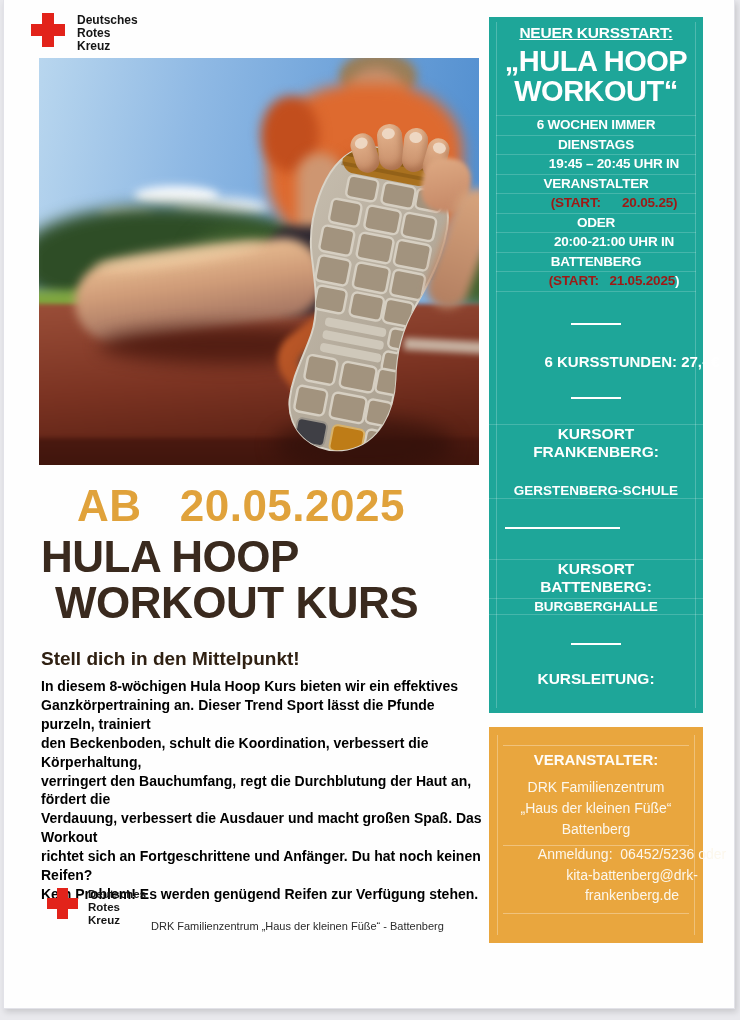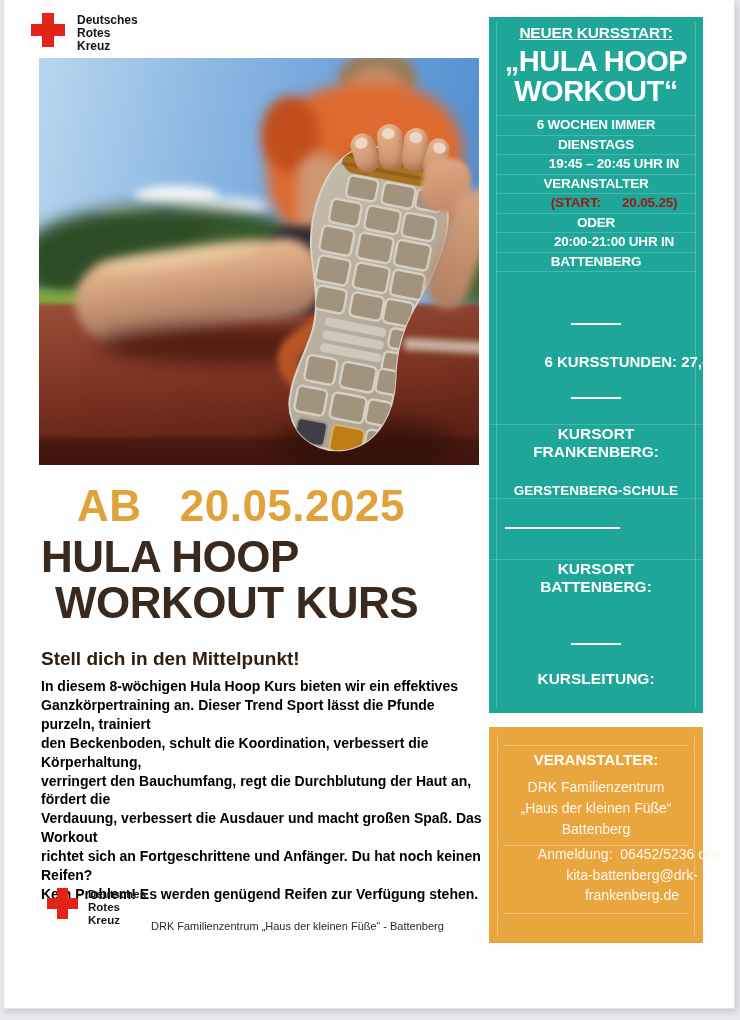--- a/index.html
+++ b/index.html
@@ -199,34 +199,36 @@
 
     <div id="schedule">
       <div class="srow">6 WOCHEN IMMER</div>
       <div class="srow">DIENSTAGS</div>
       <div class="srow pre">19:45 – 20:45 UHR IN</div>
       <div class="srow">VERANSTALTER</div>
       <div class="srow pre red">(START:      20.05.25)</div>
       <div class="srow">ODER</div>
       <div class="srow pre">20:00-21:00 UHR IN</div>
       <div class="srow">BATTENBERG</div>
+      <div class="srow"><span class="pre red">(START:   21.05.2025</span><span>)</span></div>
     </div>
 
     <div class="divider" style="left:82px;top:306px;width:50px;"></div>
     <div class="row pre" style="top:336px;font-size:15px;">6 KURSSTUNDEN: 27,- €</div>
     <div class="divider" style="left:82px;top:380px;width:50px;"></div>
 
     <div class="row" style="top:407px;font-size:15.5px;border-top:1px solid rgba(255,255,255,.18);">KURSORT</div>
     <div class="row" style="top:426px;font-size:15.5px;">FRANKENBERG:</div>
     <div class="row" style="top:466px;font-size:13.5px;border-bottom:1px solid rgba(255,255,255,.18);">GERSTENBERG-SCHULE</div>
 
     <div class="divider" style="left:16px;top:510px;width:115px;"></div>
 
     <div class="row" style="top:542px;font-size:15.5px;border-top:1px solid rgba(255,255,255,.18);">KURSORT</div>
     <div class="row" style="top:561px;font-size:15.5px;">BATTENBERG:</div>
+    <div class="row" style="top:581px;font-size:13.5px;border-top:1px solid rgba(255,255,255,.18);border-bottom:1px solid rgba(255,255,255,.18);">BURGBERGHALLE</div>
 
     <div class="divider" style="left:82px;top:626px;width:50px;"></div>
 
     <div class="row" style="top:653px;font-size:15.5px;">KURSLEITUNG:</div>
   </div>
 
   <div class="abs" id="orange-box">
     <div class="grid-overlay" style="inset:8px 8px;border-color:rgba(255,255,255,.3);"></div>
     <div class="o-hair" style="top:18px;"></div>
     <div class="orow" style="top:24px;font-size:15px;font-weight:bold;color:#FFFDF8;">VERANSTALTER:</div>

